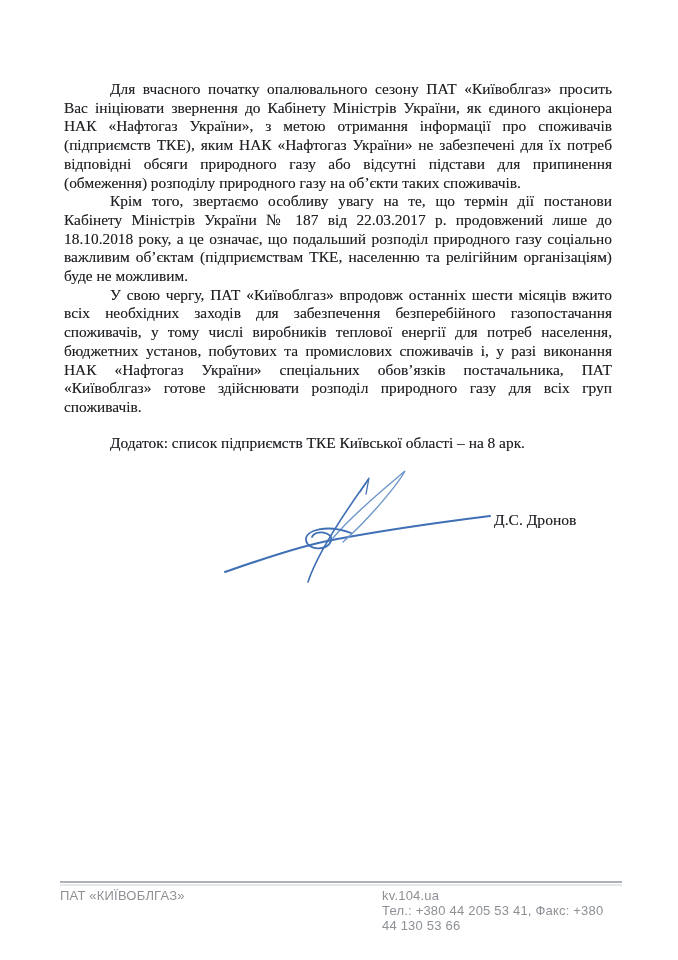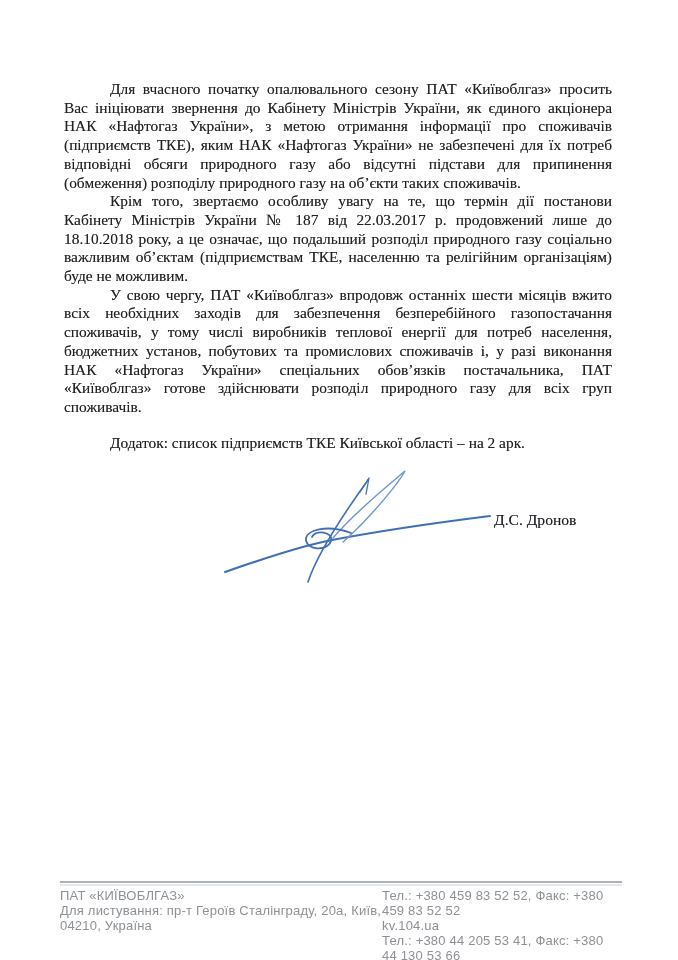--- a/index.html
+++ b/index.html
@@ -91,43 +91,41 @@
 <body>
 
 <div class="page">
 
   <main class="letter-body">
     <p class="para">Для вчасного початку опалювального сезону ПАТ «Київоблгаз» просить Вас ініціювати звернення до Кабінету Міністрів України, як єдиного акціонера НАК «Нафтогаз України», з метою отримання інформації про споживачів (підприємств ТКЕ), яким НАК «Нафтогаз України» не забезпечені для їх потреб відповідні обсяги природного газу або відсутні підстави для припинення (обмеження) розподілу природного газу на об’єкти таких споживачів.</p>
     <p class="para">Крім того, звертаємо особливу увагу на те, що термін дії постанови Кабінету Міністрів України № 187 від 22.03.2017 р. продовжений лише до 18.10.2018 року, а це означає, що подальший розподіл природного газу соціально важливим об’єктам (підприємствам ТКЕ, населенню та релігійним організаціям) буде не можливим.</p>
     <p class="para">У свою чергу, ПАТ «Київоблгаз» впродовж останніх шести місяців вжито всіх необхідних заходів для забезпечення безперебійного газопостачання споживачів, у тому числі виробників теплової енергії для потреб населення, бюджетних установ, побутових та промислових споживачів і, у разі виконання НАК «Нафтогаз України» спеціальних обов’язків постачальника, ПАТ «Київоблгаз» готове здійснювати розподіл природного газу для всіх груп споживачів.</p>
     <p class="attachment-line">
       <span class="bold">Додаток:</span>
-      <span>список підприємств ТКЕ Київської області – на 2 арк.</span>
+      <span>список підприємств ТКЕ Київської області – на 8 арк.</span>
     </p>
   </main>
 
 
   <div class="sign-name">Д.С. Дронов</div>
 
   <svg class="sign-ink" viewBox="0 0 300 145" fill="none" xmlns="http://www.w3.org/2000/svg">
     <path d="M20,124 C60,110 100,97 127,92 C185,81 245,73 285,68" stroke="#3f6fb5" stroke-width="2" stroke-linecap="round"></path>
     <path d="M103,134 C112,106 140,64 163,32" stroke="#3f6fb5" stroke-width="1.6" stroke-linecap="round"></path>
     <path d="M155,44 L164,30 L161,46" stroke="#3f6fb5" stroke-width="1.3" stroke-linecap="round" stroke-linejoin="round"></path>
     <path d="M128,90 C150,64 180,40 200,23 C193,36 165,70 138,94" stroke="#6d96cc" stroke-width="1.4" stroke-linecap="round"></path>
     <path d="M146,85 C122,76 100,82 101,92 C102,102 122,104 126,93 C129,84 110,81 107,89" stroke="#3f6fb5" stroke-width="1.8" stroke-linecap="round"></path>
   </svg>
 
   <footer class="footer">
     <div class="footer-rule"></div>
     <div class="footer-cols">
       <div class="footer-col-left">
         <div>ПАТ «КИЇВОБЛГАЗ»</div>
-        <div>Для листування: пр-т Героїв Сталінграду, 20а, Київ, 04210, Україна</div>
       </div>
       <div class="footer-col-right">
-        <div>Тел.: +380 459 83 52 52, Факс: +380 459 83 52 52</div>
         <div>kv.104.ua</div>
         <div>Тел.: +380 44 205 53 41, Факс: +380 44 130 53 66</div>
       </div>
     </div>
   </footer>
 
 </div>
 
 </body></html>

